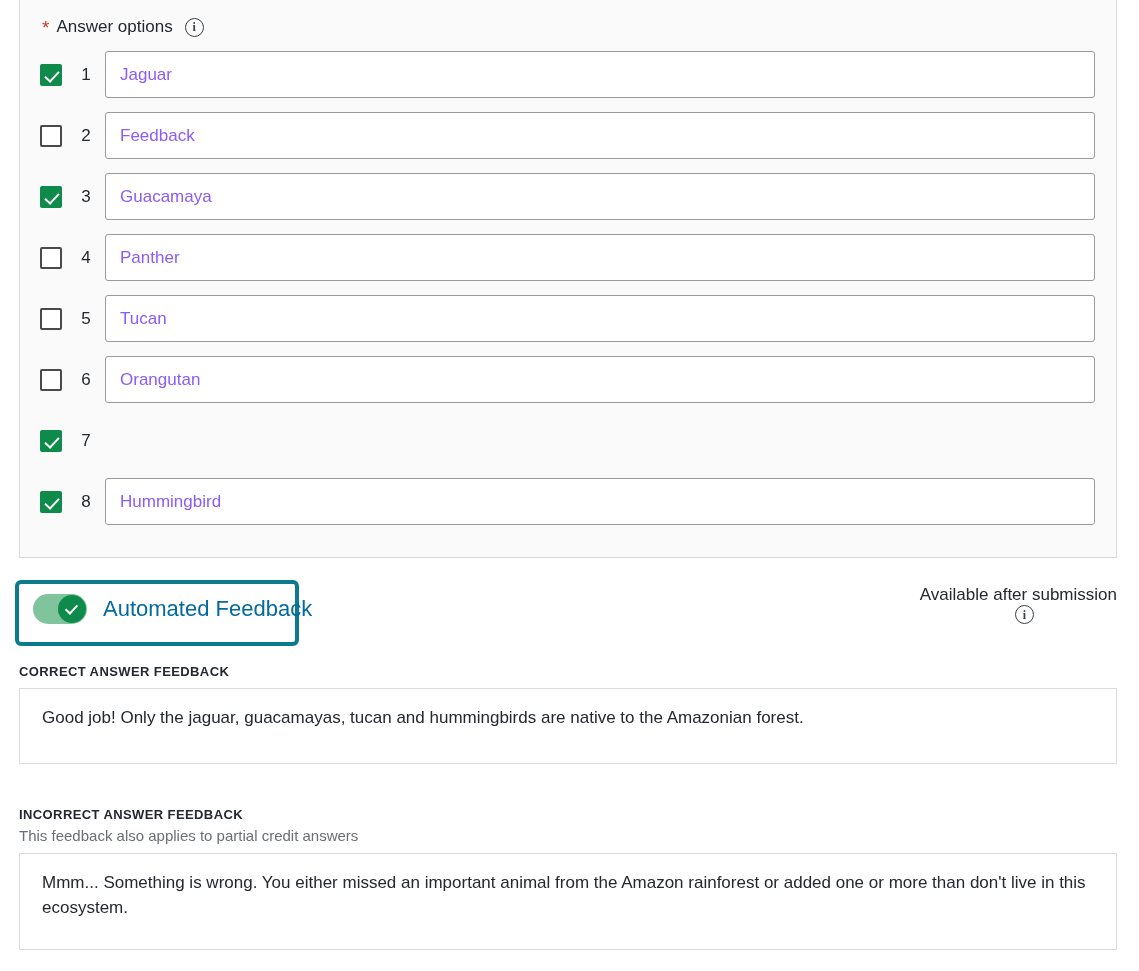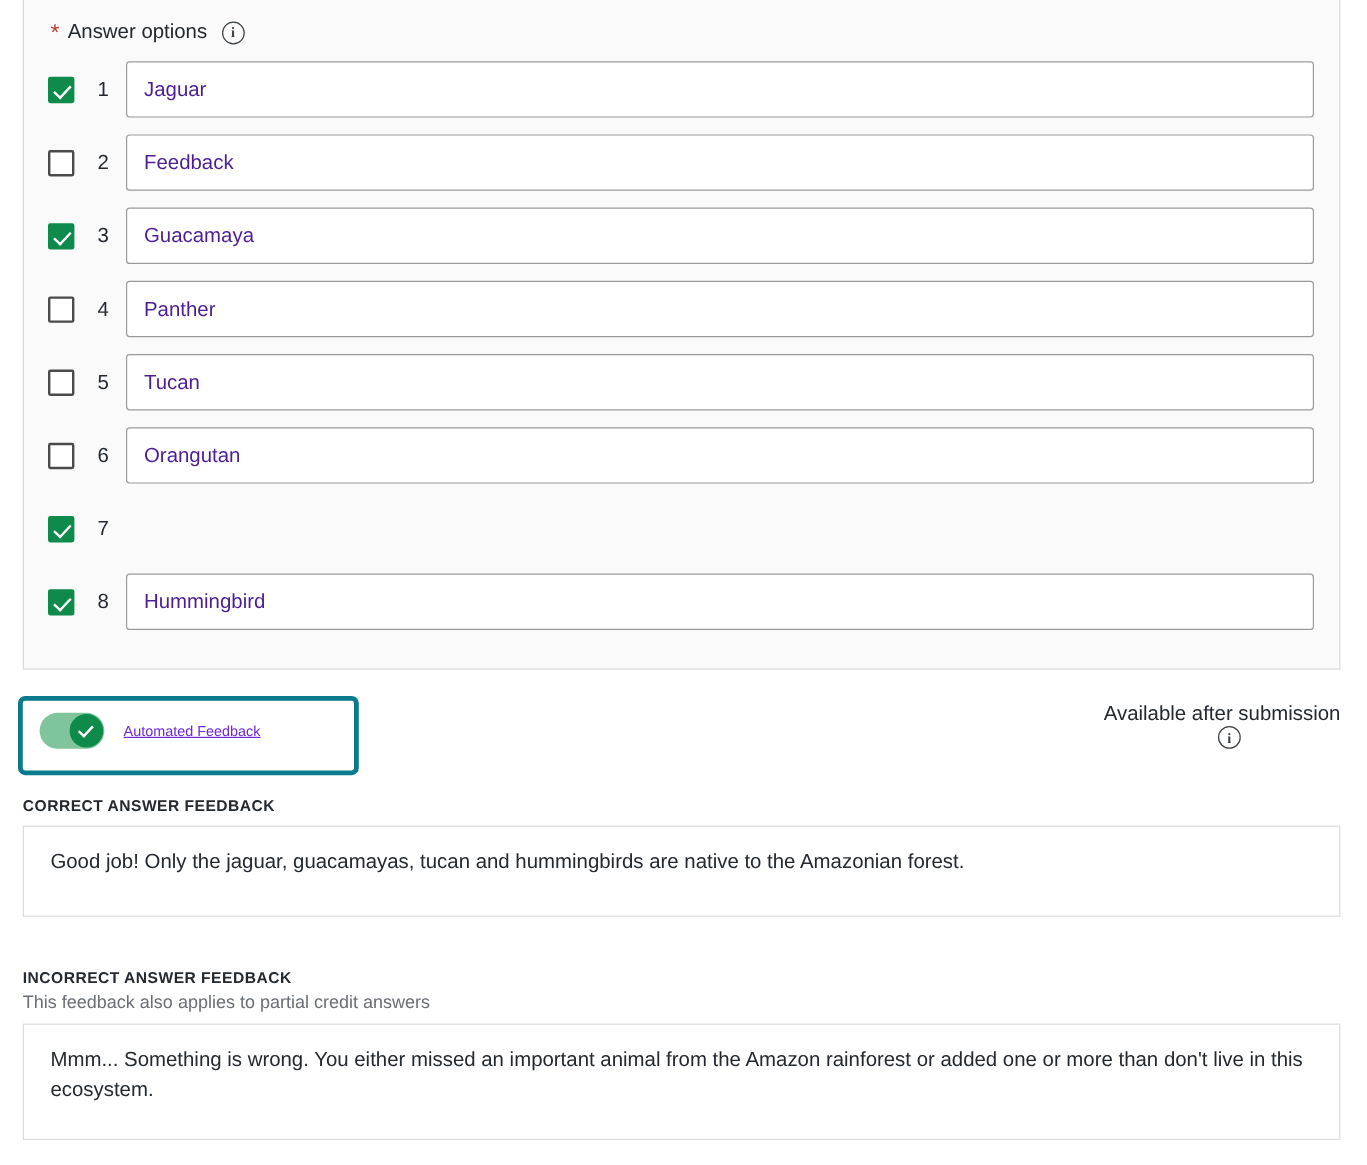--- a/index.html
+++ b/index.html
@@ -106,21 +106,21 @@
     height: 47px;
     margin-right: 21px;
     margin-left: 4px;
     background: #ffffff;
     border: 1px solid #9a9a9a;
     border-radius: 3px;
     display: flex;
     align-items: center;
     padding-left: 14px;
     font-size: 17px;
-    color: #4c1d95;
+    color: #8b5cf6;
   }
 
   
   .feedback-bar {
     position: absolute;
     left: 19px;
     top: 580px;
     width: 1098px;
     height: 62px;
   }
@@ -162,24 +162,23 @@
     position: absolute;
     left: 10px;
     top: 7px;
     width: 5px;
     height: 10px;
     border: solid #ffffff;
     border-width: 0 2.2px 2.2px 0;
     transform: rotate(43deg);
   }
   .toggle-label {
-    font-size: 12px;
-    color: #6d28d9;
+    font-size: 22px;
+    color: #0369a1;
     margin-left: 16px;
-    text-decoration: underline;
   }
   .avail-wrap {
     position: absolute;
     right: 0px;
     top: 5px;
     display: flex;
     align-items: center;
     flex-direction: column;
   }
   .avail-text {

